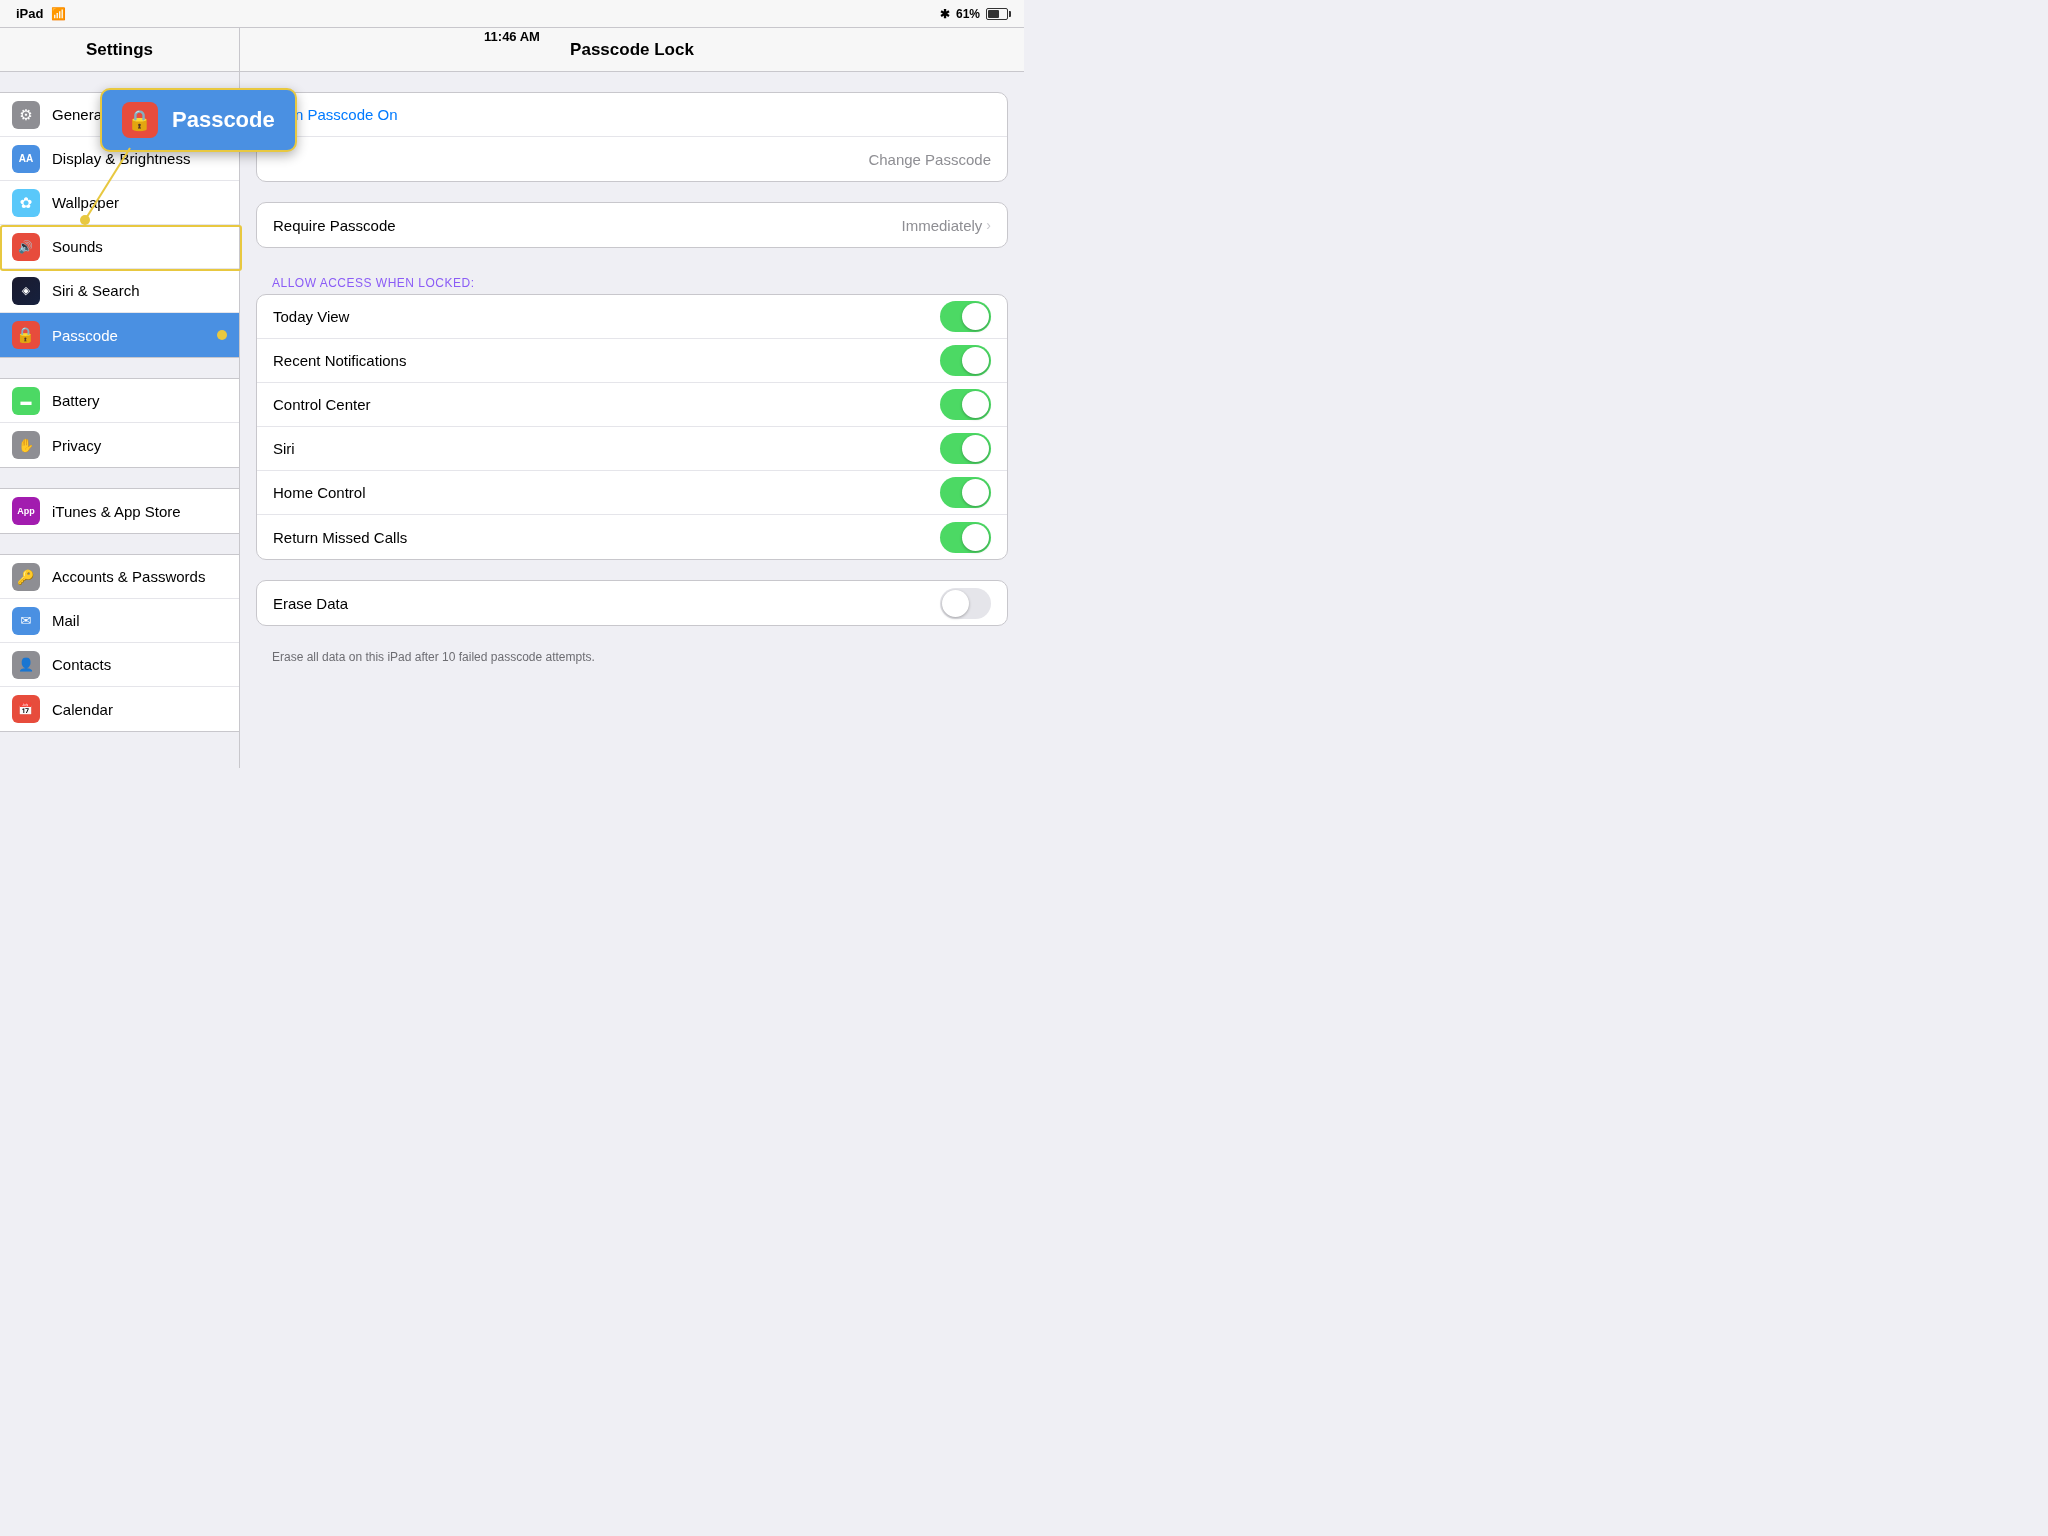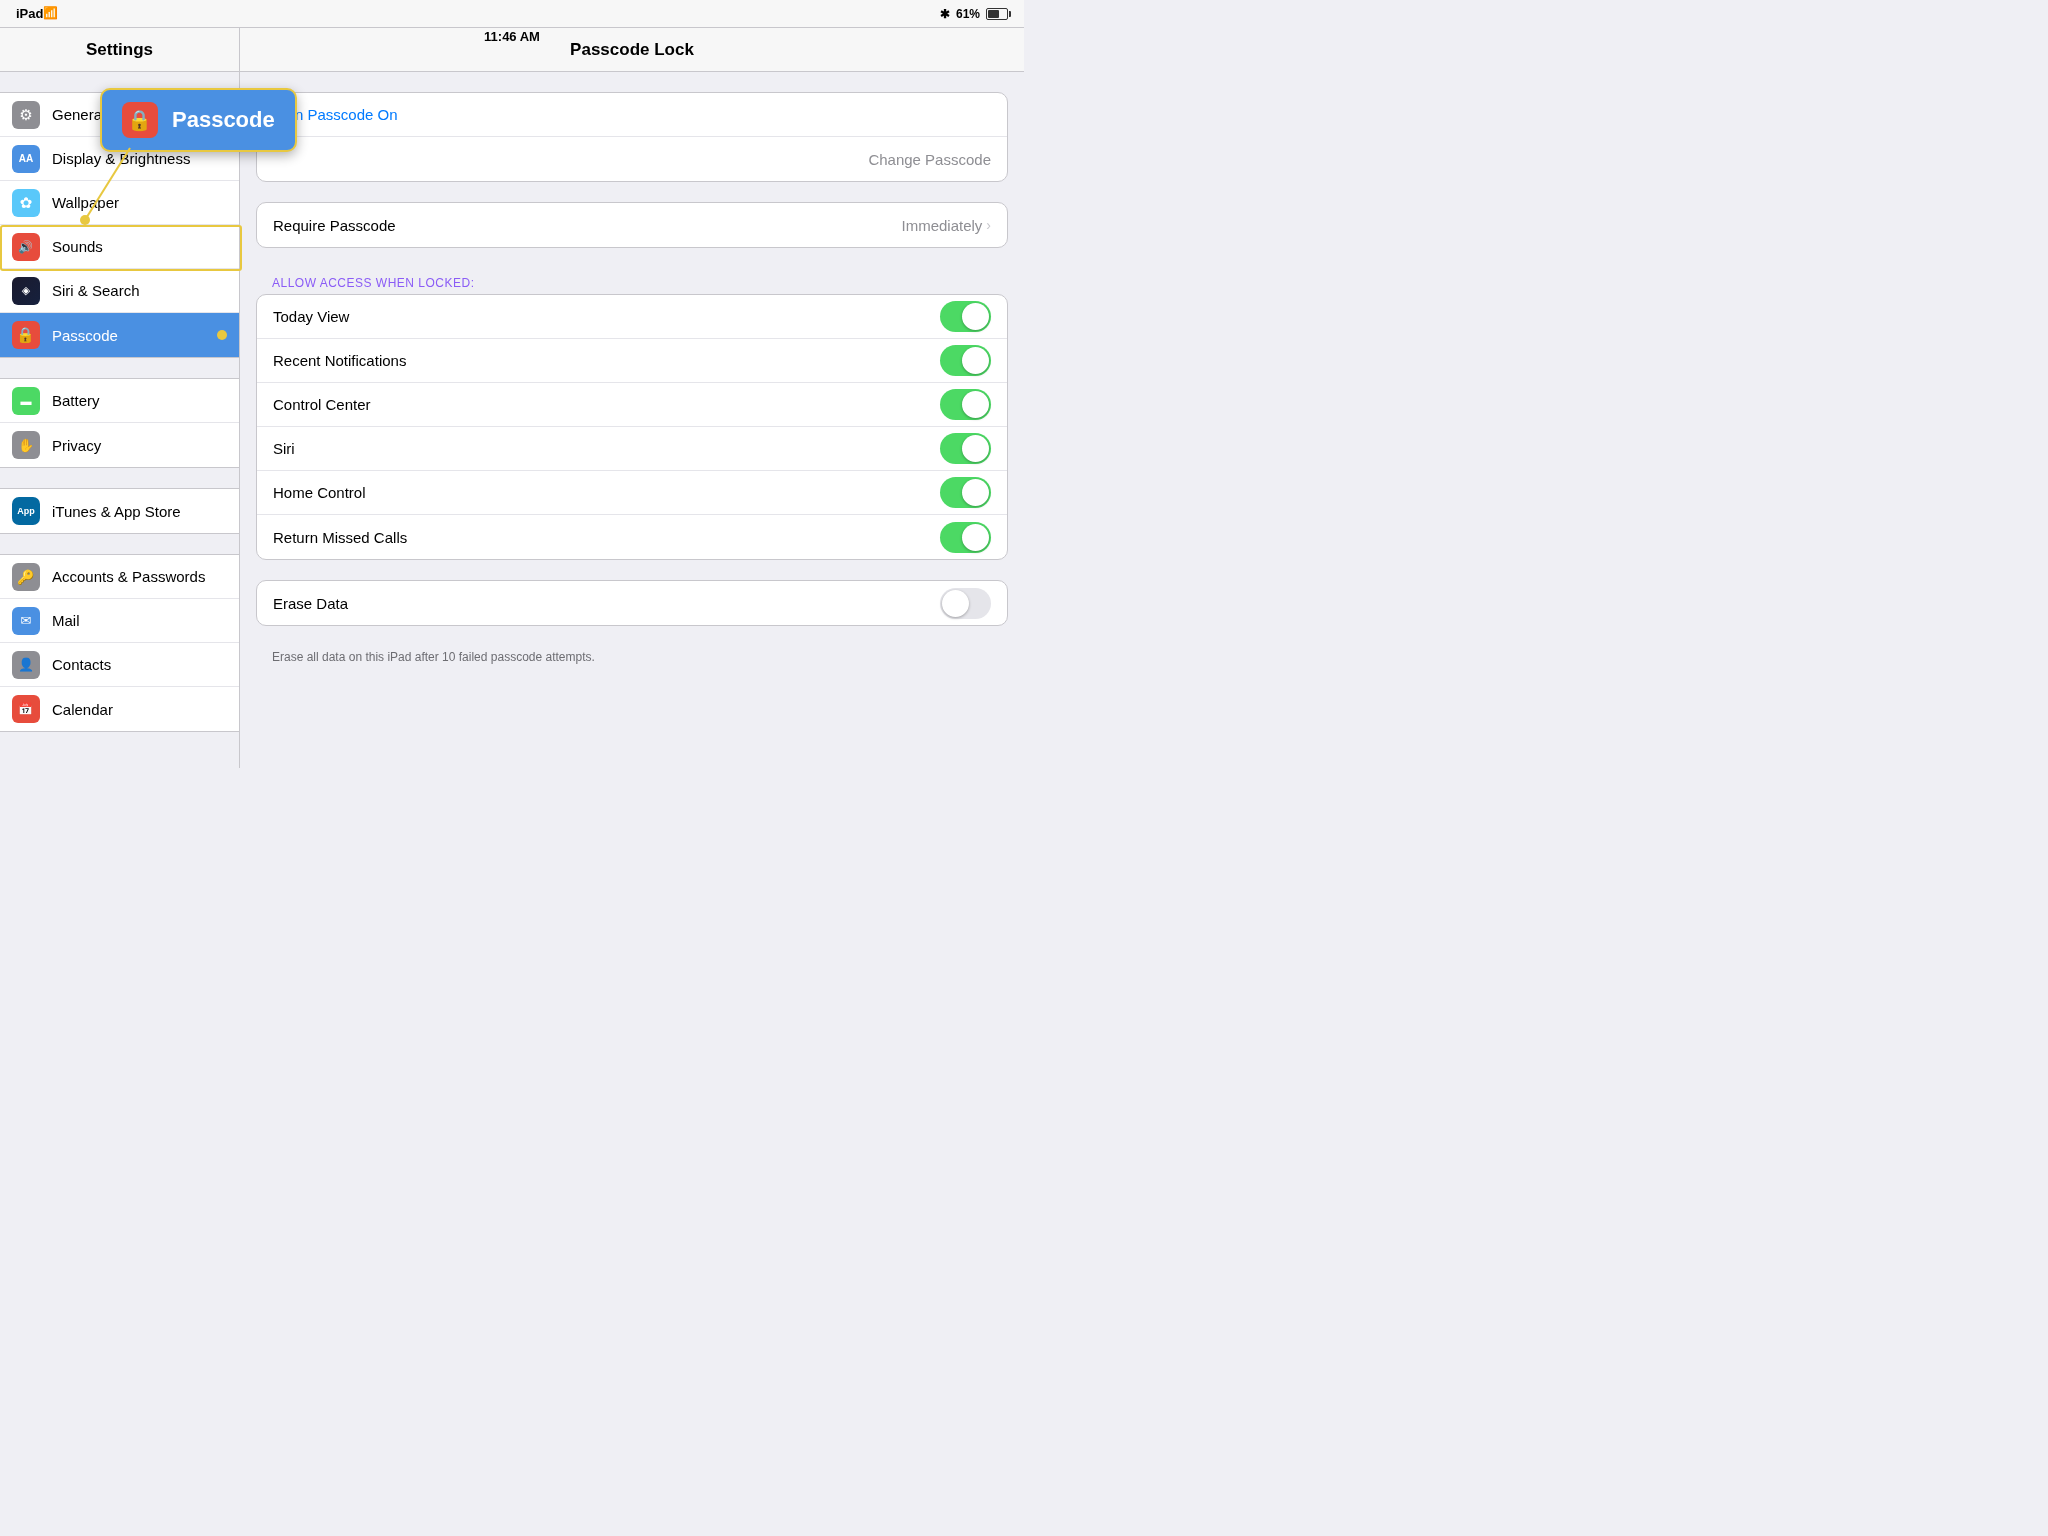--- a/index.html
+++ b/index.html
@@ -20,21 +20,21 @@
       background: #f7f7f7;
       border-bottom: 1px solid #c8c7cc;
       display: flex;
       align-items: center;
       justify-content: space-between;
       padding: 0 16px;
       font-size: 13px;
       font-weight: 600;
       z-index: 100;
     }
-    .status-left { display: flex; align-items: flex-start; }
+    .status-left { display: flex; align-items: center; gap: 8px; }
     .status-center { position: absolute; left: 50%; transform: translateX(-50%); font-size: 13px; font-weight: 600; margin-top: 45px; }
     .status-right { display: flex; align-items: center; gap: 6px; font-size: 12px; }
 
     
     .main-container {
       position: absolute;
       top: 28px; left: 0; right: 0; bottom: 0;
       display: flex;
     }
 
@@ -347,21 +347,21 @@
           <span class="item-label">Battery</span>
         </div>
         <div class="settings-item">
           <div class="item-icon" style="background:#8e8e93;font-size:13px;">✋</div>
           <span class="item-label">Privacy</span>
         </div>
       </div>
 
       <div class="settings-group">
         <div class="settings-item">
-          <div class="item-icon" style="background:#0369a1;font-size:9px;font-weight:700;border-radius:7px;">App</div>
+          <div class="item-icon" style="background:#a21caf;font-size:9px;font-weight:700;">App</div>
           <span class="item-label">iTunes &amp; App Store</span>
         </div>
       </div>
 
       <div class="settings-group">
         <div class="settings-item">
           <div class="item-icon" style="background:#8e8e93;font-size:14px;">🔑</div>
           <span class="item-label">Accounts &amp; Passwords</span>
         </div>
         <div class="settings-item">

